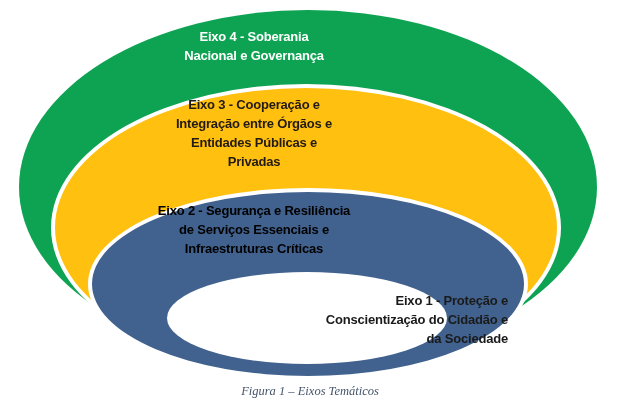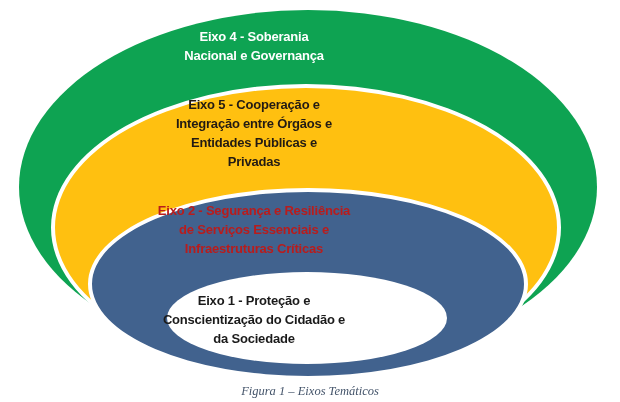--- a/index.html
+++ b/index.html
@@ -33,21 +33,21 @@
     text-align: center;
     font-weight: bold;
     font-size: 13px;
     line-height: 19px;
     letter-spacing: -0.2px;
     white-space: pre-line;
   }
   .label-4 { top: 27px;  }
   .label-3 { top: 95px;  }
   .label-2 { top: 201px; }
-  .label-1 { top: 291px; }
+  .label-1 { top: 291px; text-align: right; }
 
   .caption {
     position: absolute;
     left: 0;
     top: 383px;
     width: 620px;
     text-align: center;
     font-family: "Liberation Serif", serif;
     font-style: italic;
     font-size: 12.5px;
@@ -59,25 +59,25 @@
 
 <div class="stage">
 
   <div class="ellipse ring-4" style="background-color: rgb(14, 163, 82);"></div>
   <div class="ellipse ring-3" style="background-color: rgb(255, 192, 16);"></div>
   <div class="ellipse ring-2" style="background-color: rgb(65, 98, 142);"></div>
   <div class="ellipse ring-1" style="background-color: rgb(255, 255, 255);"></div>
 
   <div class="label label-4" style="color: rgb(255, 255, 255);">Eixo 4 - Soberania
 Nacional e Governança</div>
-  <div class="label label-3" style="color: rgb(34, 26, 20);">Eixo 5 - Cooperação e
+  <div class="label label-3" style="color: rgb(34, 26, 20);">Eixo 3 - Cooperação e
 Integração entre Órgãos e
 Entidades Públicas e
 Privadas</div>
-  <div class="label label-2" style="color: #b91c1c;">Eixo 2 - Segurança e Resiliência
+  <div class="label label-2" style="color: #000000;">Eixo 2 - Segurança e Resiliência
 de Serviços Essenciais e
 Infraestruturas Críticas</div>
   <div class="label label-1" style="color: rgb(26, 26, 26);">Eixo 1 - Proteção e
 Conscientização do Cidadão e
 da Sociedade</div>
 
   <div class="caption" style="color: rgb(68, 84, 106);">Figura 1 – Eixos Temáticos</div>
 
 </div>
 

